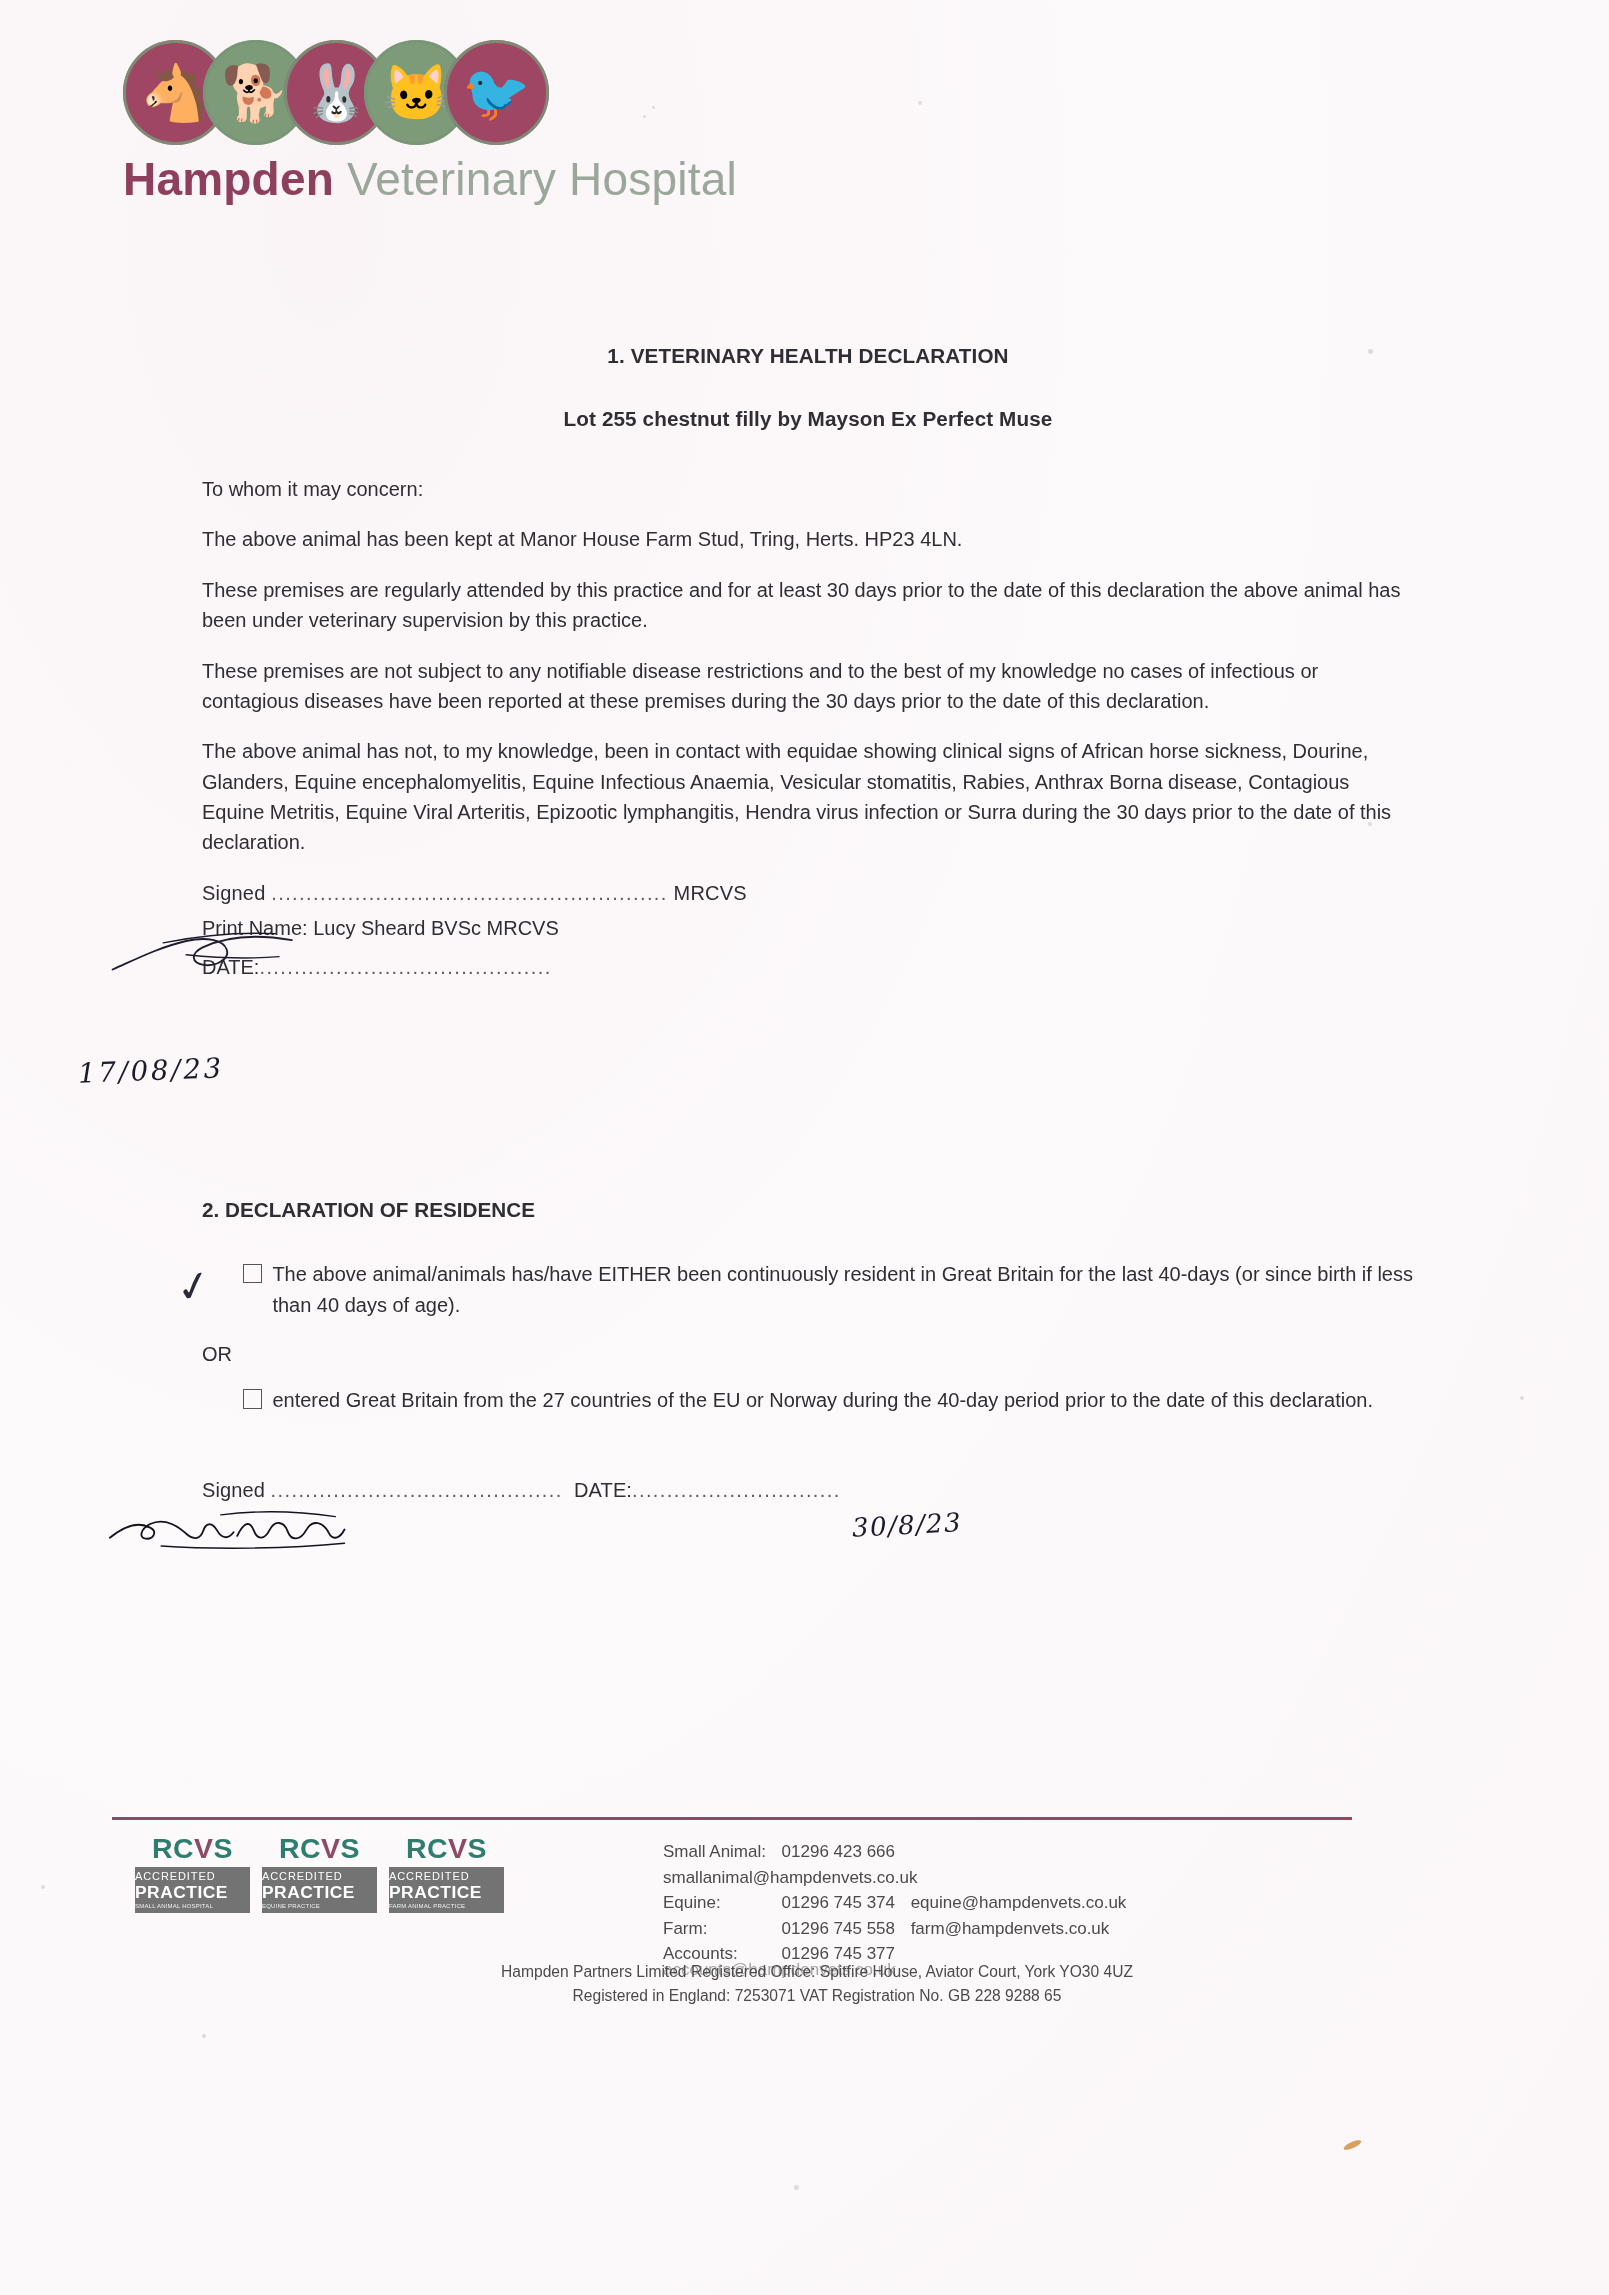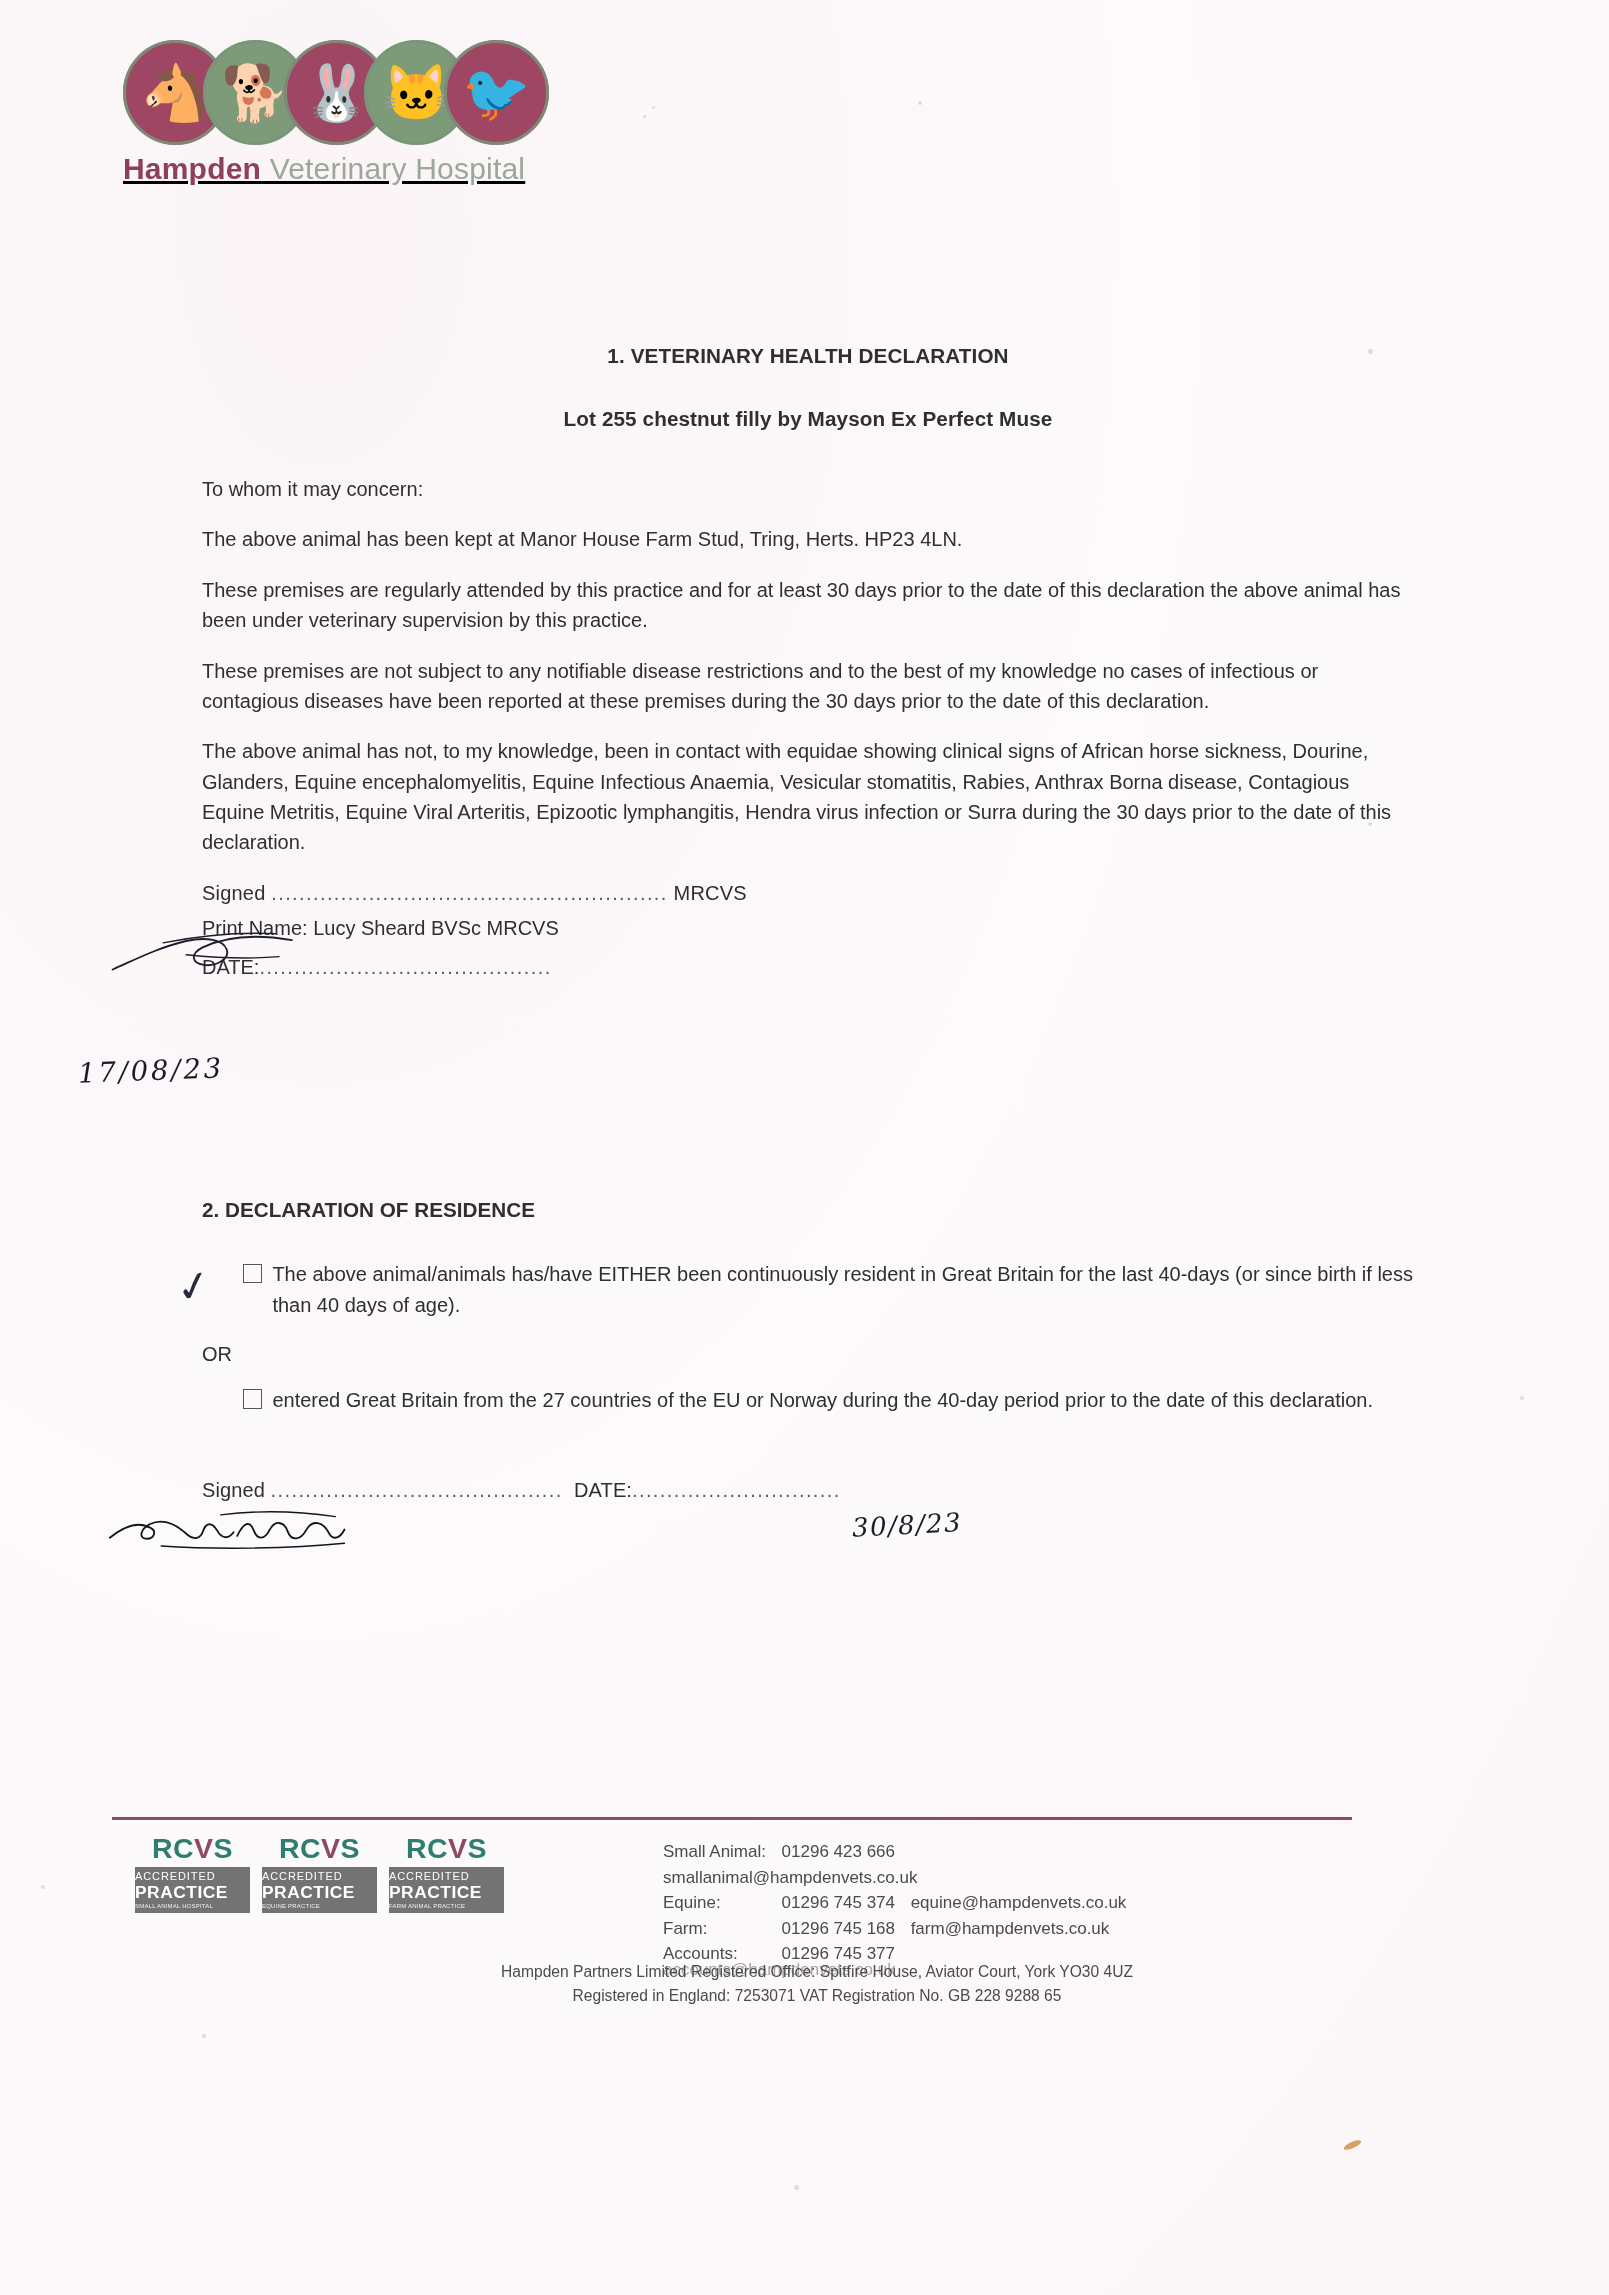--- a/index.html
+++ b/index.html
@@ -69,24 +69,23 @@
     left: 50%;
     top: 50%;
     transform: translate(-50%, -50%);
     font-size: 55px;
     line-height: 1;
     color: #ffffff;
   }
   .animal.dark { color: #9e4663; }
   .wordmark {
     margin-top: 1.8px;
-    font-size: 30px;
+    font-size: 46px;
     letter-spacing: 0.2px;
     white-space: nowrap;
-    text-decoration: underline;
   }
   .wordmark .hampden {
     color: #8e3f5c;
     font-weight: bold;
   }
   .wordmark .vethosp {
     color: #9aa79a;
     font-weight: normal;
   }
 
@@ -471,21 +470,21 @@
       <tr>
         <td colspan="3">smallanimal@hampdenvets.co.uk</td>
       </tr>
       <tr>
         <td>Equine:</td>
         <td>01296 745 374</td>
         <td>equine@hampdenvets.co.uk</td>
       </tr>
       <tr>
         <td>Farm:</td>
-        <td>01296 745 168</td>
+        <td>01296 745 558</td>
         <td>farm@hampdenvets.co.uk</td>
       </tr>
       <tr>
         <td>Accounts:</td>
         <td>01296 745 377</td>
         <td></td>
       </tr>
     </tbody>
       </table>
     <div class="email-overlap">accounts@hampdenvets.co.uk</div>

